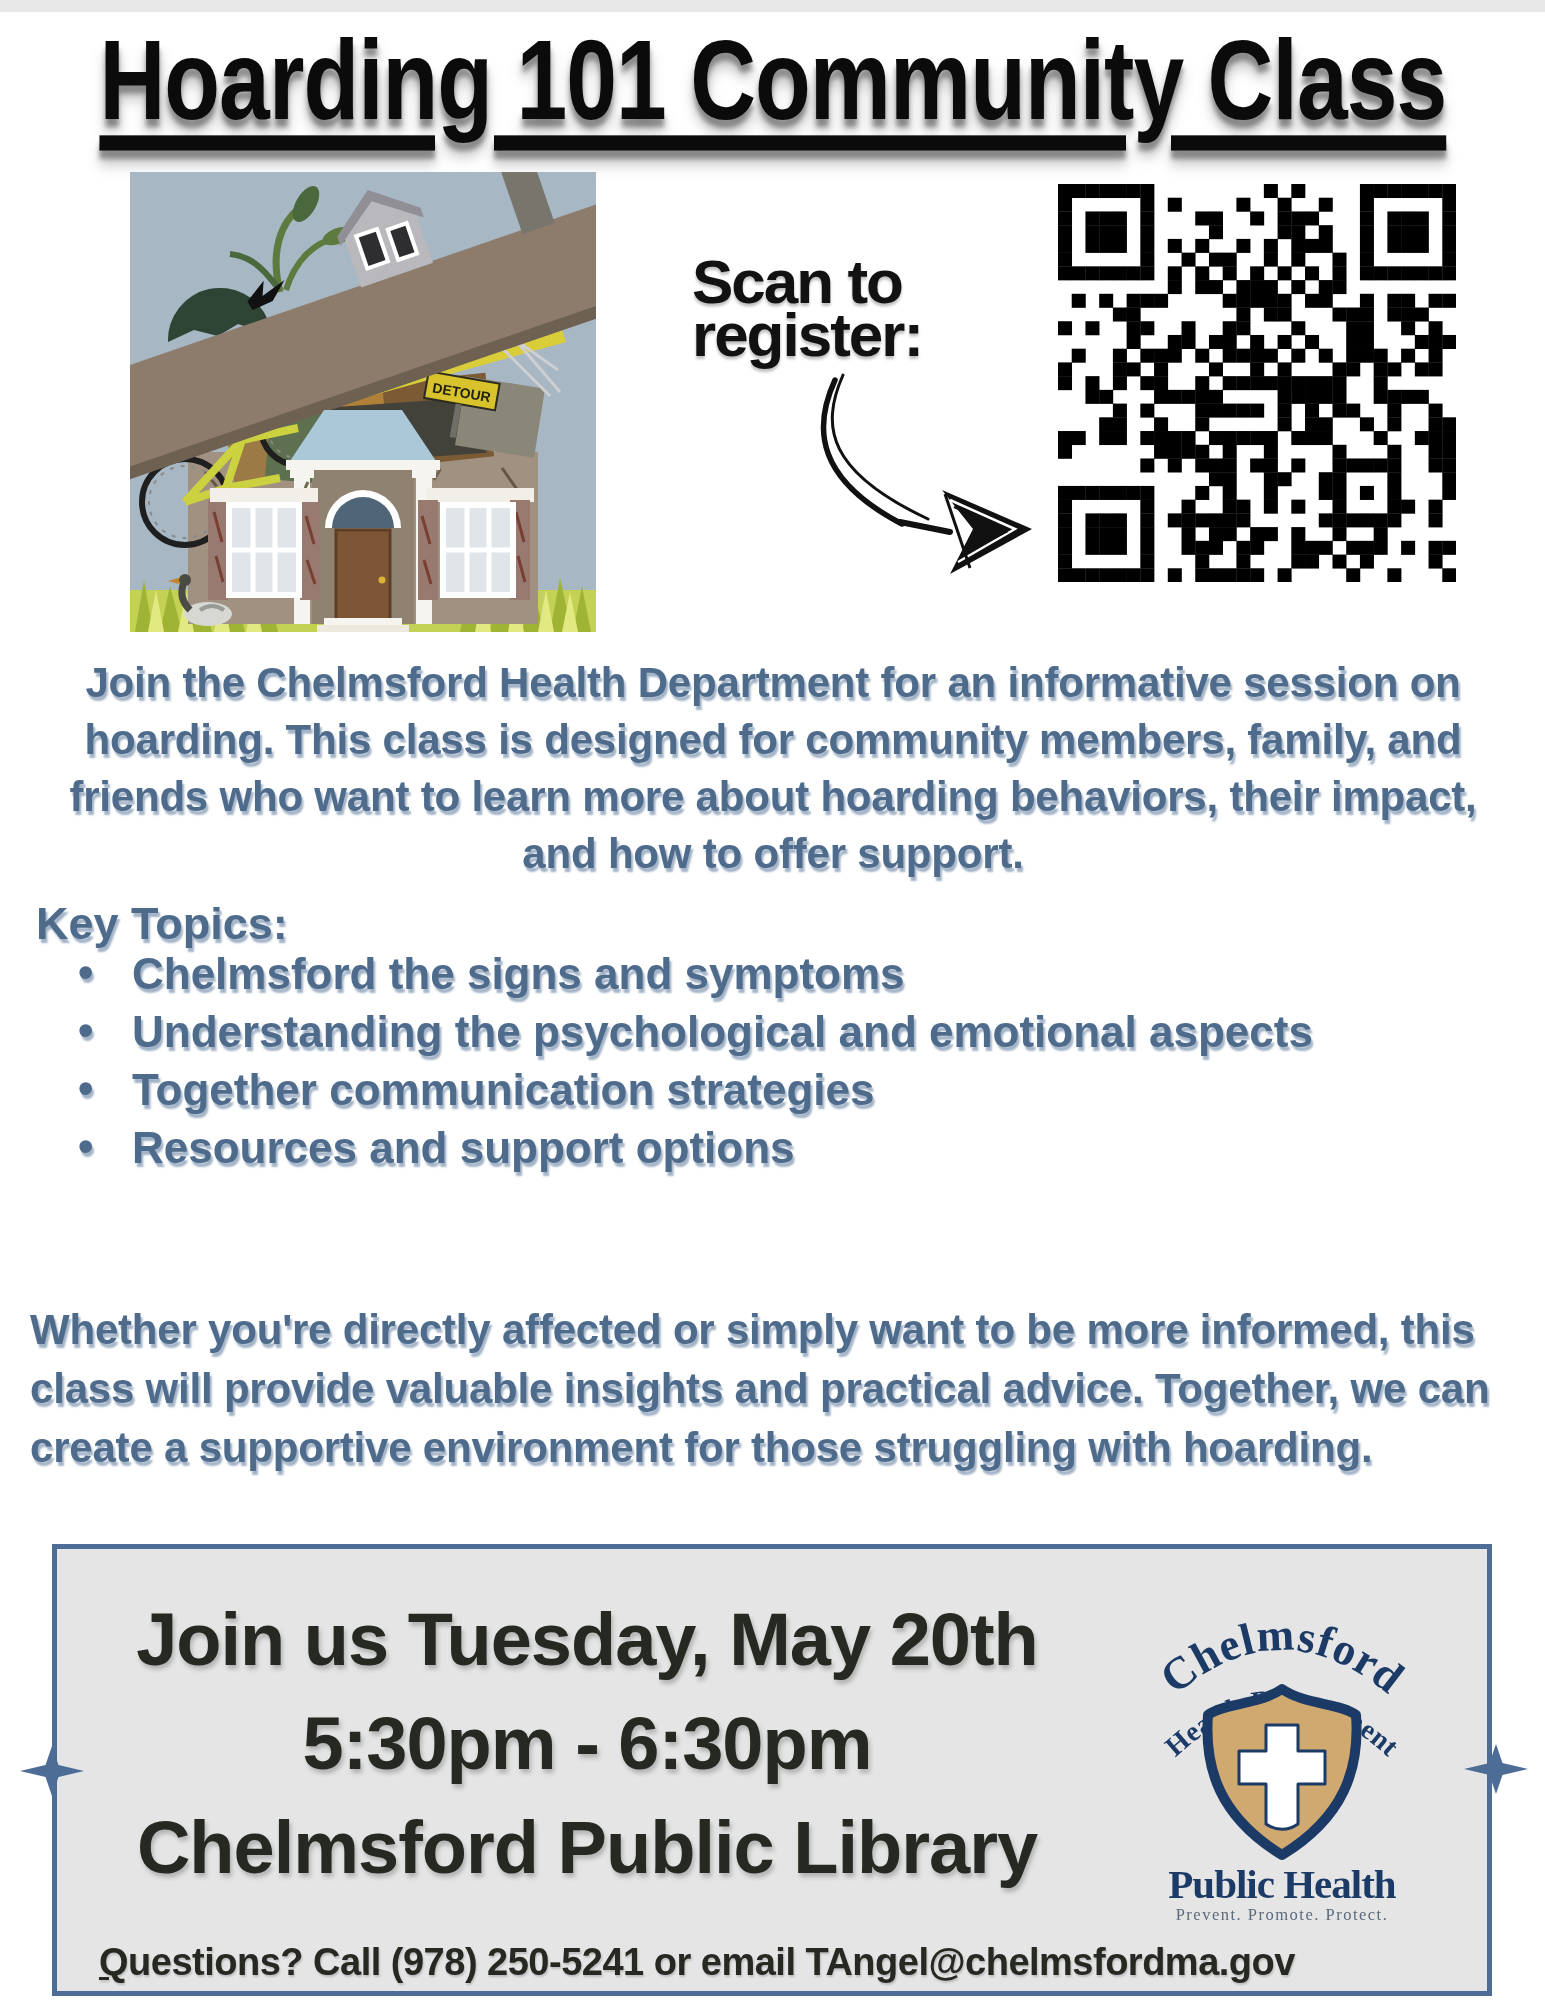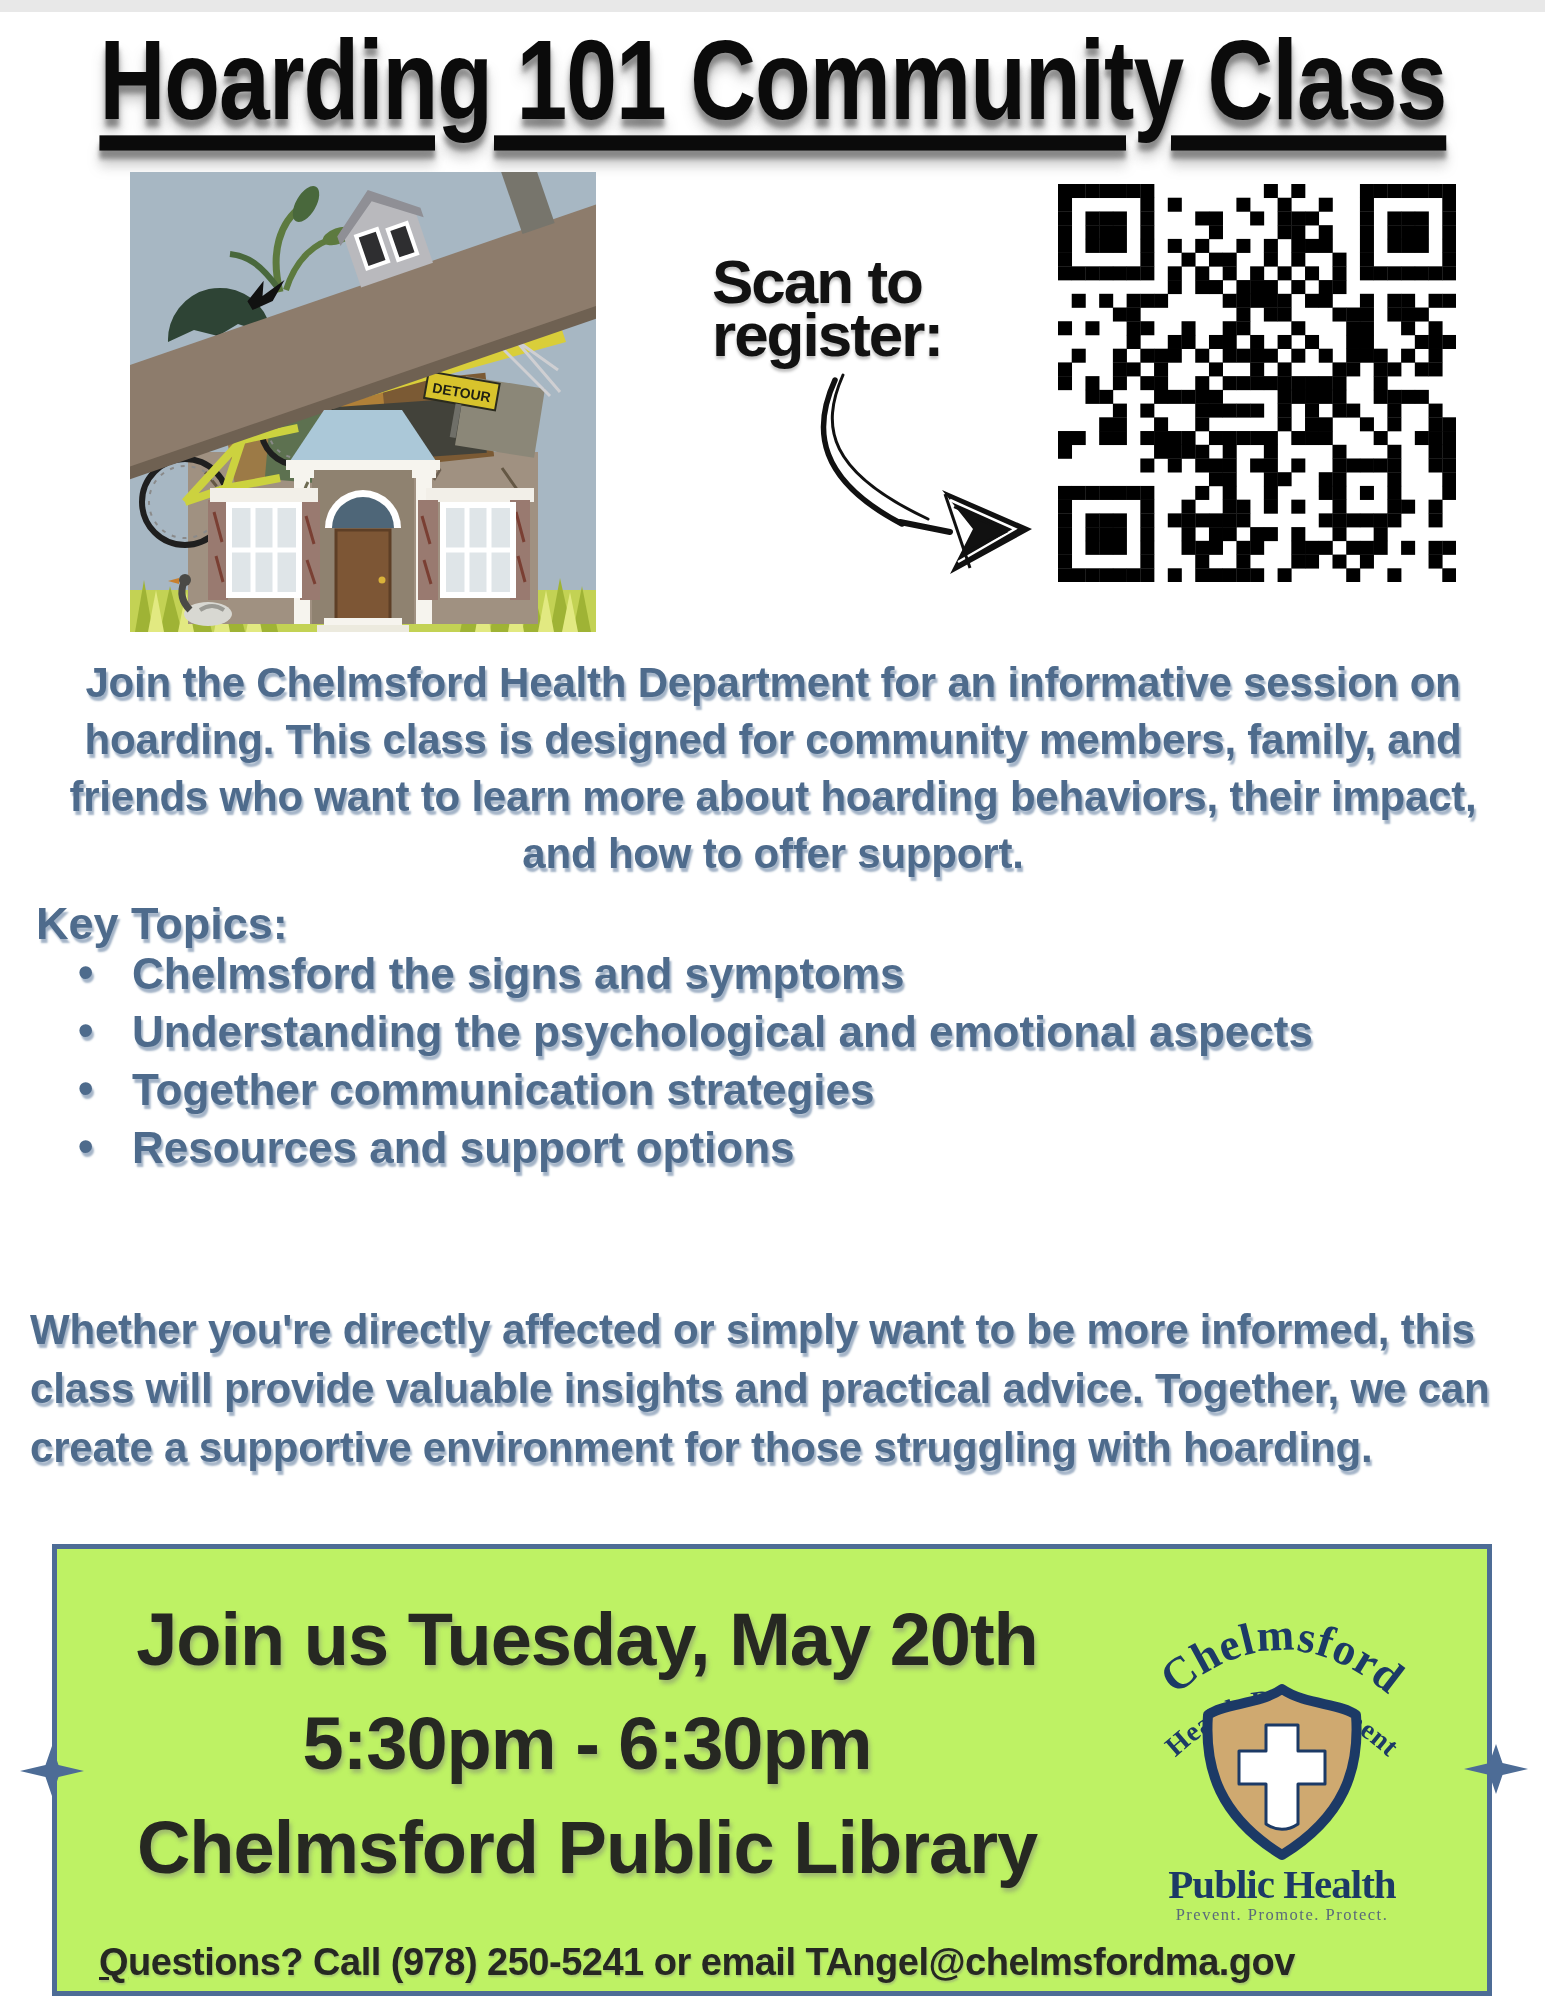--- a/index.html
+++ b/index.html
@@ -12,21 +12,21 @@
   .title-wrap{position:absolute;top:4px;left:0;width:100%;text-align:center;margin:0;}
   .title-inner{
     display:inline-block;font-weight:bold;font-size:96px;letter-spacing:-1px;color:#0b0b0b;
     transform:scale(0.95,1.17);transform-origin:center top;white-space:nowrap;
     text-decoration:underline;text-decoration-thickness:13px;text-underline-offset:14px;text-decoration-color:#0b0b0b;
     text-shadow:0 7px 5px rgba(70,70,70,0.55), 0 12px 12px rgba(90,90,90,0.35);
   }
   
   .house{position:absolute;left:130px;top:160px;width:466px;height:460px;}
   .scan{
-    position:absolute;left:712px;top:243px;color:#121212;font-weight:bold;
+    position:absolute;left:692px;top:243px;color:#121212;font-weight:bold;
     font-size:62px;line-height:53px;letter-spacing:-2px;
     text-shadow:0 3px 3px rgba(0,0,0,0.25);
   }
   .arrow{position:absolute;left:810px;top:360px;width:240px;height:215px;}
   .qr{position:absolute;left:1058px;top:172px;width:398px;height:398px;}
   
   .slate{
     color:#4e6b8c;font-weight:bold;
     text-shadow:2px 4px 2px rgba(140,160,185,0.8);
   }
@@ -34,21 +34,21 @@
     font-size:42px;line-height:57px;letter-spacing:-0.2px;}
   .key-heading{position:absolute;left:36px;top:886px;font-size:45px;}
   .topics{position:absolute;left:78px;top:940px;margin:0;padding:0;list-style:none;width:1400px;}
   .topics li{position:relative;padding-left:54px;font-size:44px;line-height:44px;margin-bottom:14px;}
   .topics li::before{content:"\2022";position:absolute;left:0;top:-2px;font-size:44px;}
   .para2{position:absolute;left:30px;top:1288px;width:1485px;margin:0;
     font-size:42px;line-height:59px;letter-spacing:-0.2px;}
   
   .event-box{
     position:absolute;left:52px;top:1532px;width:1440px;height:452px;box-sizing:border-box;
-    border:5px solid #4d6c96;background:#bef264;
+    border:5px solid #4d6c96;background:#e5e5e5;
   }
   .ev{
     position:absolute;left:0;width:1060px;text-align:center;color:#262822;font-weight:bold;
     font-size:74px;letter-spacing:-1px;white-space:nowrap;
     text-shadow:2px 4px 4px rgba(120,120,120,0.45);
   }
   .l1{top:48px;} .l2{top:152px;} .l3{top:256px;}
   .questions{
     position:absolute;left:42px;top:392px;color:#262822;font-weight:bold;font-size:38px;
     letter-spacing:-0.5px;text-shadow:1px 2px 2px rgba(130,130,130,0.4);

